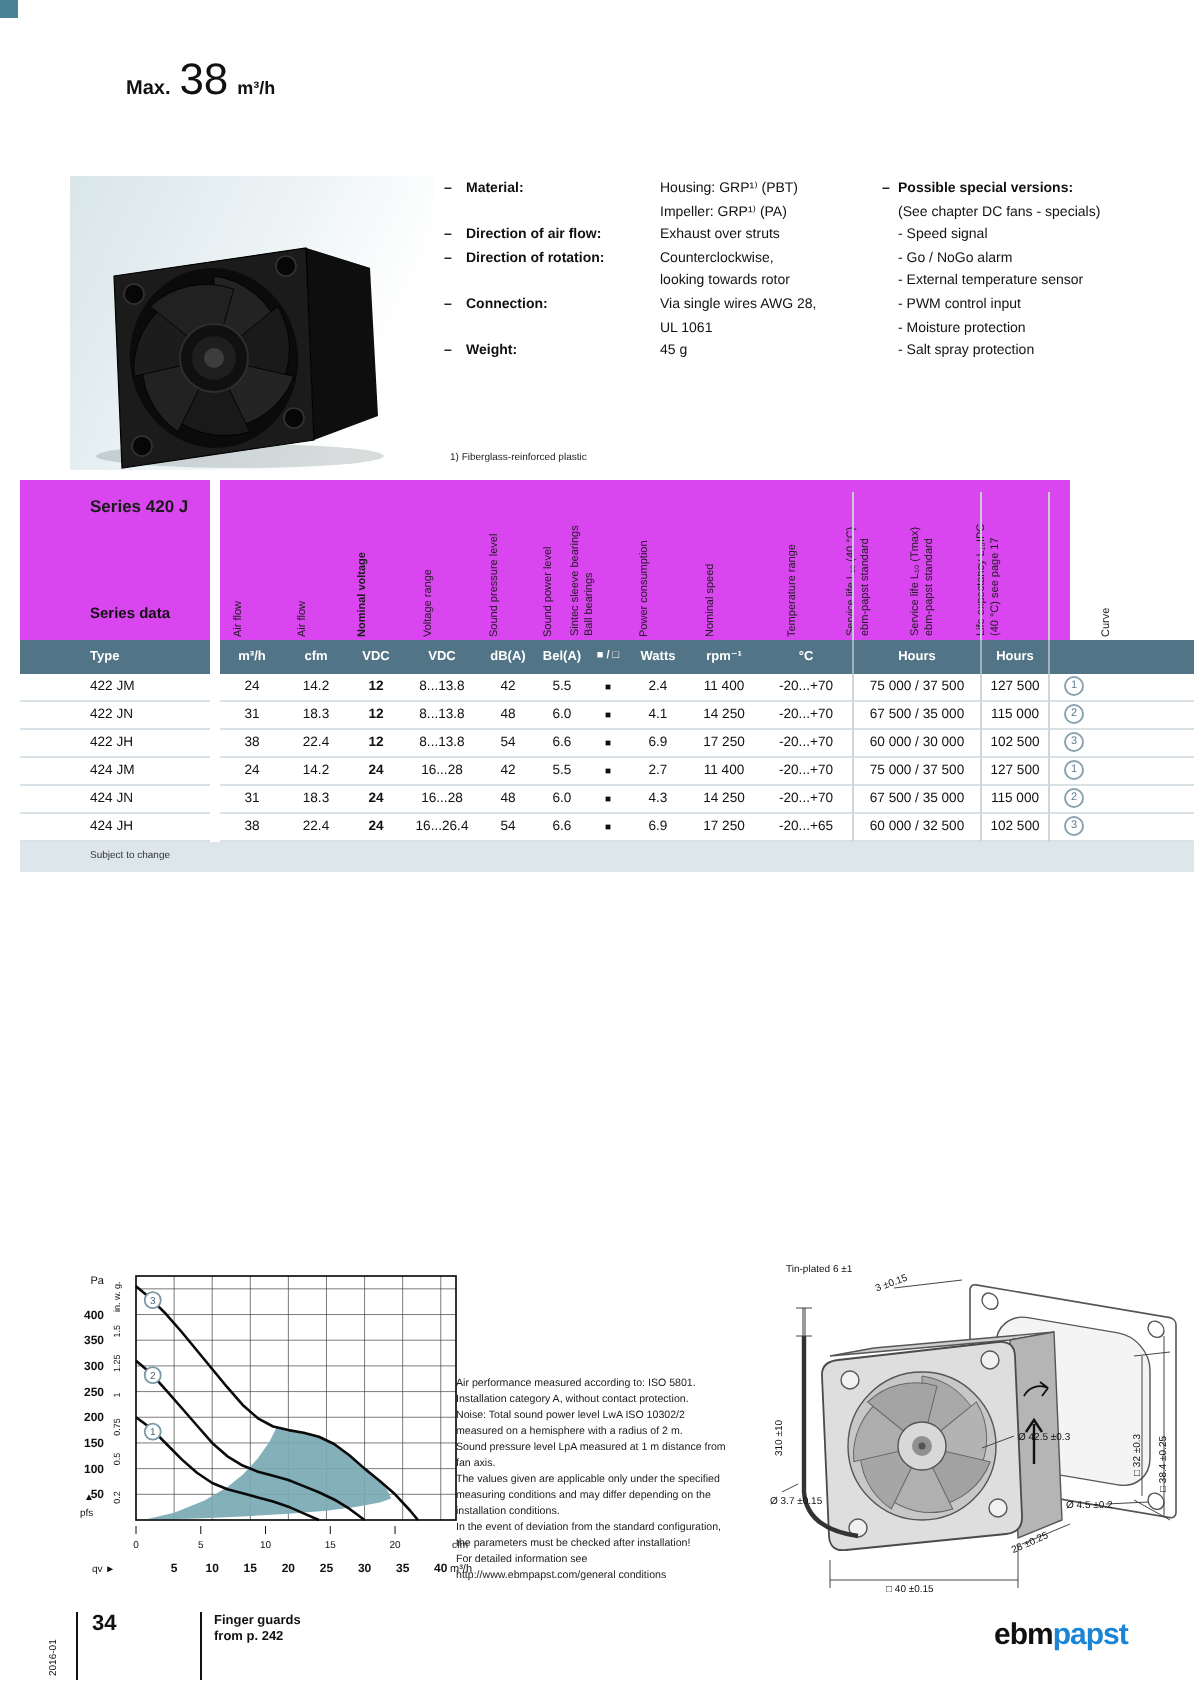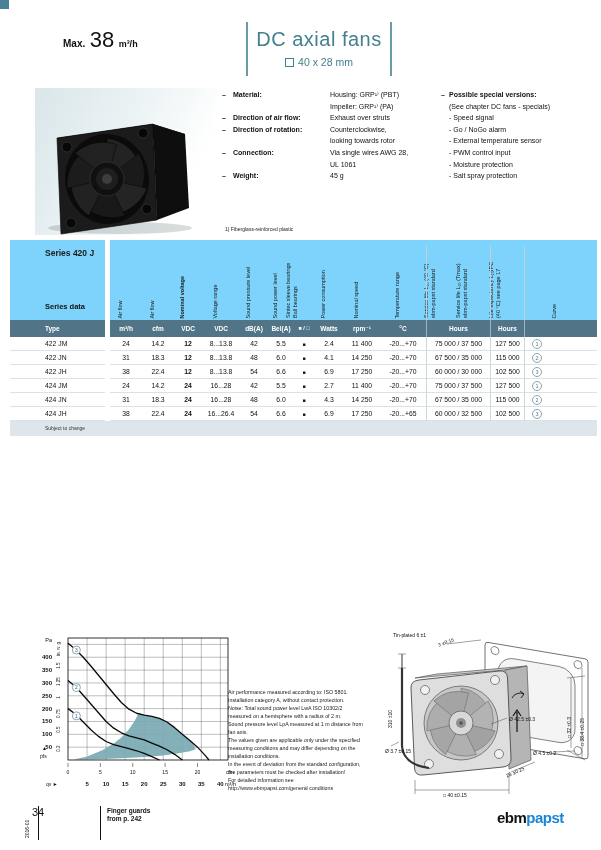--- a/index.html
+++ b/index.html
@@ -27,21 +27,21 @@
   .svals{display:flex;flex-direction:column;}
   #footnote{left:225px;top:226px;font-size:5px;color:#222;}
   
   #special{left:441px;top:89px;width:158px;font-size:7px;line-height:11.6px;}
   #special .head{display:flex;}
   #special .sdash{width:8px;}
   #special .stitle{font-weight:bold;}
   #special .sv{padding-left:8px;}
   
   #table{left:10px;top:240px;width:587px;height:196px;}
-  #thead-band{position:absolute;left:0;top:0;width:587px;height:80px;background:#7dd3fc;}
+  #thead-band{position:absolute;left:0;top:0;width:525px;height:80px;background:#d946ef;}
   #series-label{position:absolute;left:35px;top:8px;font-size:8.5px;font-weight:bold;color:#1a1a1a;}
   #nominal-label{position:absolute;left:35px;top:62px;font-size:7.5px;font-weight:bold;}
   .rotwrap{position:absolute;bottom:2px;height:76px;}
   .rot{position:absolute;bottom:0;transform-origin:0 100%;transform:rotate(-90deg);
        font-size:5.5px;line-height:6.5px;white-space:nowrap;color:#1a1a1a;}
   .rot.b{font-weight:bold;}
   .vsep{position:absolute;width:1px;background:#c3ced5;}
   .gapcol{position:absolute;background:#fff;}
   #unitrow{position:absolute;left:0;top:80px;width:587px;height:17px;}
   .ucell{position:absolute;top:0;height:17px;background:#527487;color:#fff;font-weight:bold;
@@ -61,48 +61,40 @@
   #chart{left:38px;top:630px;width:200px;height:165px;}
   
   #notes{left:228px;top:688px;width:168px;font-size:5.3px;line-height:8px;color:#1a1a1a;}
   
   #drawing{left:385px;top:620px;width:214px;height:192px;}
   .dimlabel{position:absolute;font-size:5px;white-space:nowrap;color:#111;transform-origin:0 0;}
   
   #edition{left:24px;top:808px;font-size:5px;transform:rotate(-90deg);transform-origin:0 0;
            position:absolute;width:40px;text-align:left;top:838px;}
   #fline1{left:38px;top:806px;width:1px;height:34px;background:#111;}
-  #pageno{left:32px;top:806px;font-size:11px;font-weight:normal;}
+  #pageno{left:46px;top:806px;font-size:11px;font-weight:bold;}
   #fline2{left:100px;top:806px;width:1px;height:34px;background:#111;}
   #fnote{left:107px;top:807px;font-size:6.5px;font-weight:bold;line-height:8px;}
   #logo{left:497px;top:809px;font-size:15px;font-weight:bold;letter-spacing:-0.5px;}
   #logo .black{color:#111;}
   #logo .blue{color:#1a85d6;text-align:right;}
 </style>
 </head>
 <body>
 
 <div id="page">
 
   <div class="abs" id="corner"></div>
 
   <div class="abs" id="maxflow">
     <span class="pre">Max.</span>
     <span class="big">38</span>
     <span class="unit">m³/h</span>
   </div>
 
-  <div class="abs" id="titleblock">
-    <div class="bar" style="left:0;"></div>
-    <div class="bar" style="right:0;"></div>
-    <div id="title">DC axial fans</div>
-    <div id="subtitle">
-      <span class="sq"></span><span>40 x 28 mm</span>
-    </div>
-  </div>
 
   <div class="abs" id="photo">
     <svg width="182" height="147" viewBox="0 0 182 147">
       <ellipse cx="85" cy="140" rx="72" ry="6" fill="rgba(40,60,65,0.18)"></ellipse>
       <polygon points="22,50 118,36 150,46 56,62" fill="#2c2c2c"></polygon>
       <polygon points="118,36 150,46 154,120 122,132" fill="#0e0e0e"></polygon>
       <path d="M22,50 L118,36 L122,132 L26,146 Z" fill="#1b1b1b" stroke="#000" stroke-width="0.6"></path>
       <g transform="rotate(-8 72 91)">
         <ellipse cx="72" cy="91" rx="42" ry="45" fill="#0b0b0b"></ellipse>
       </g>

